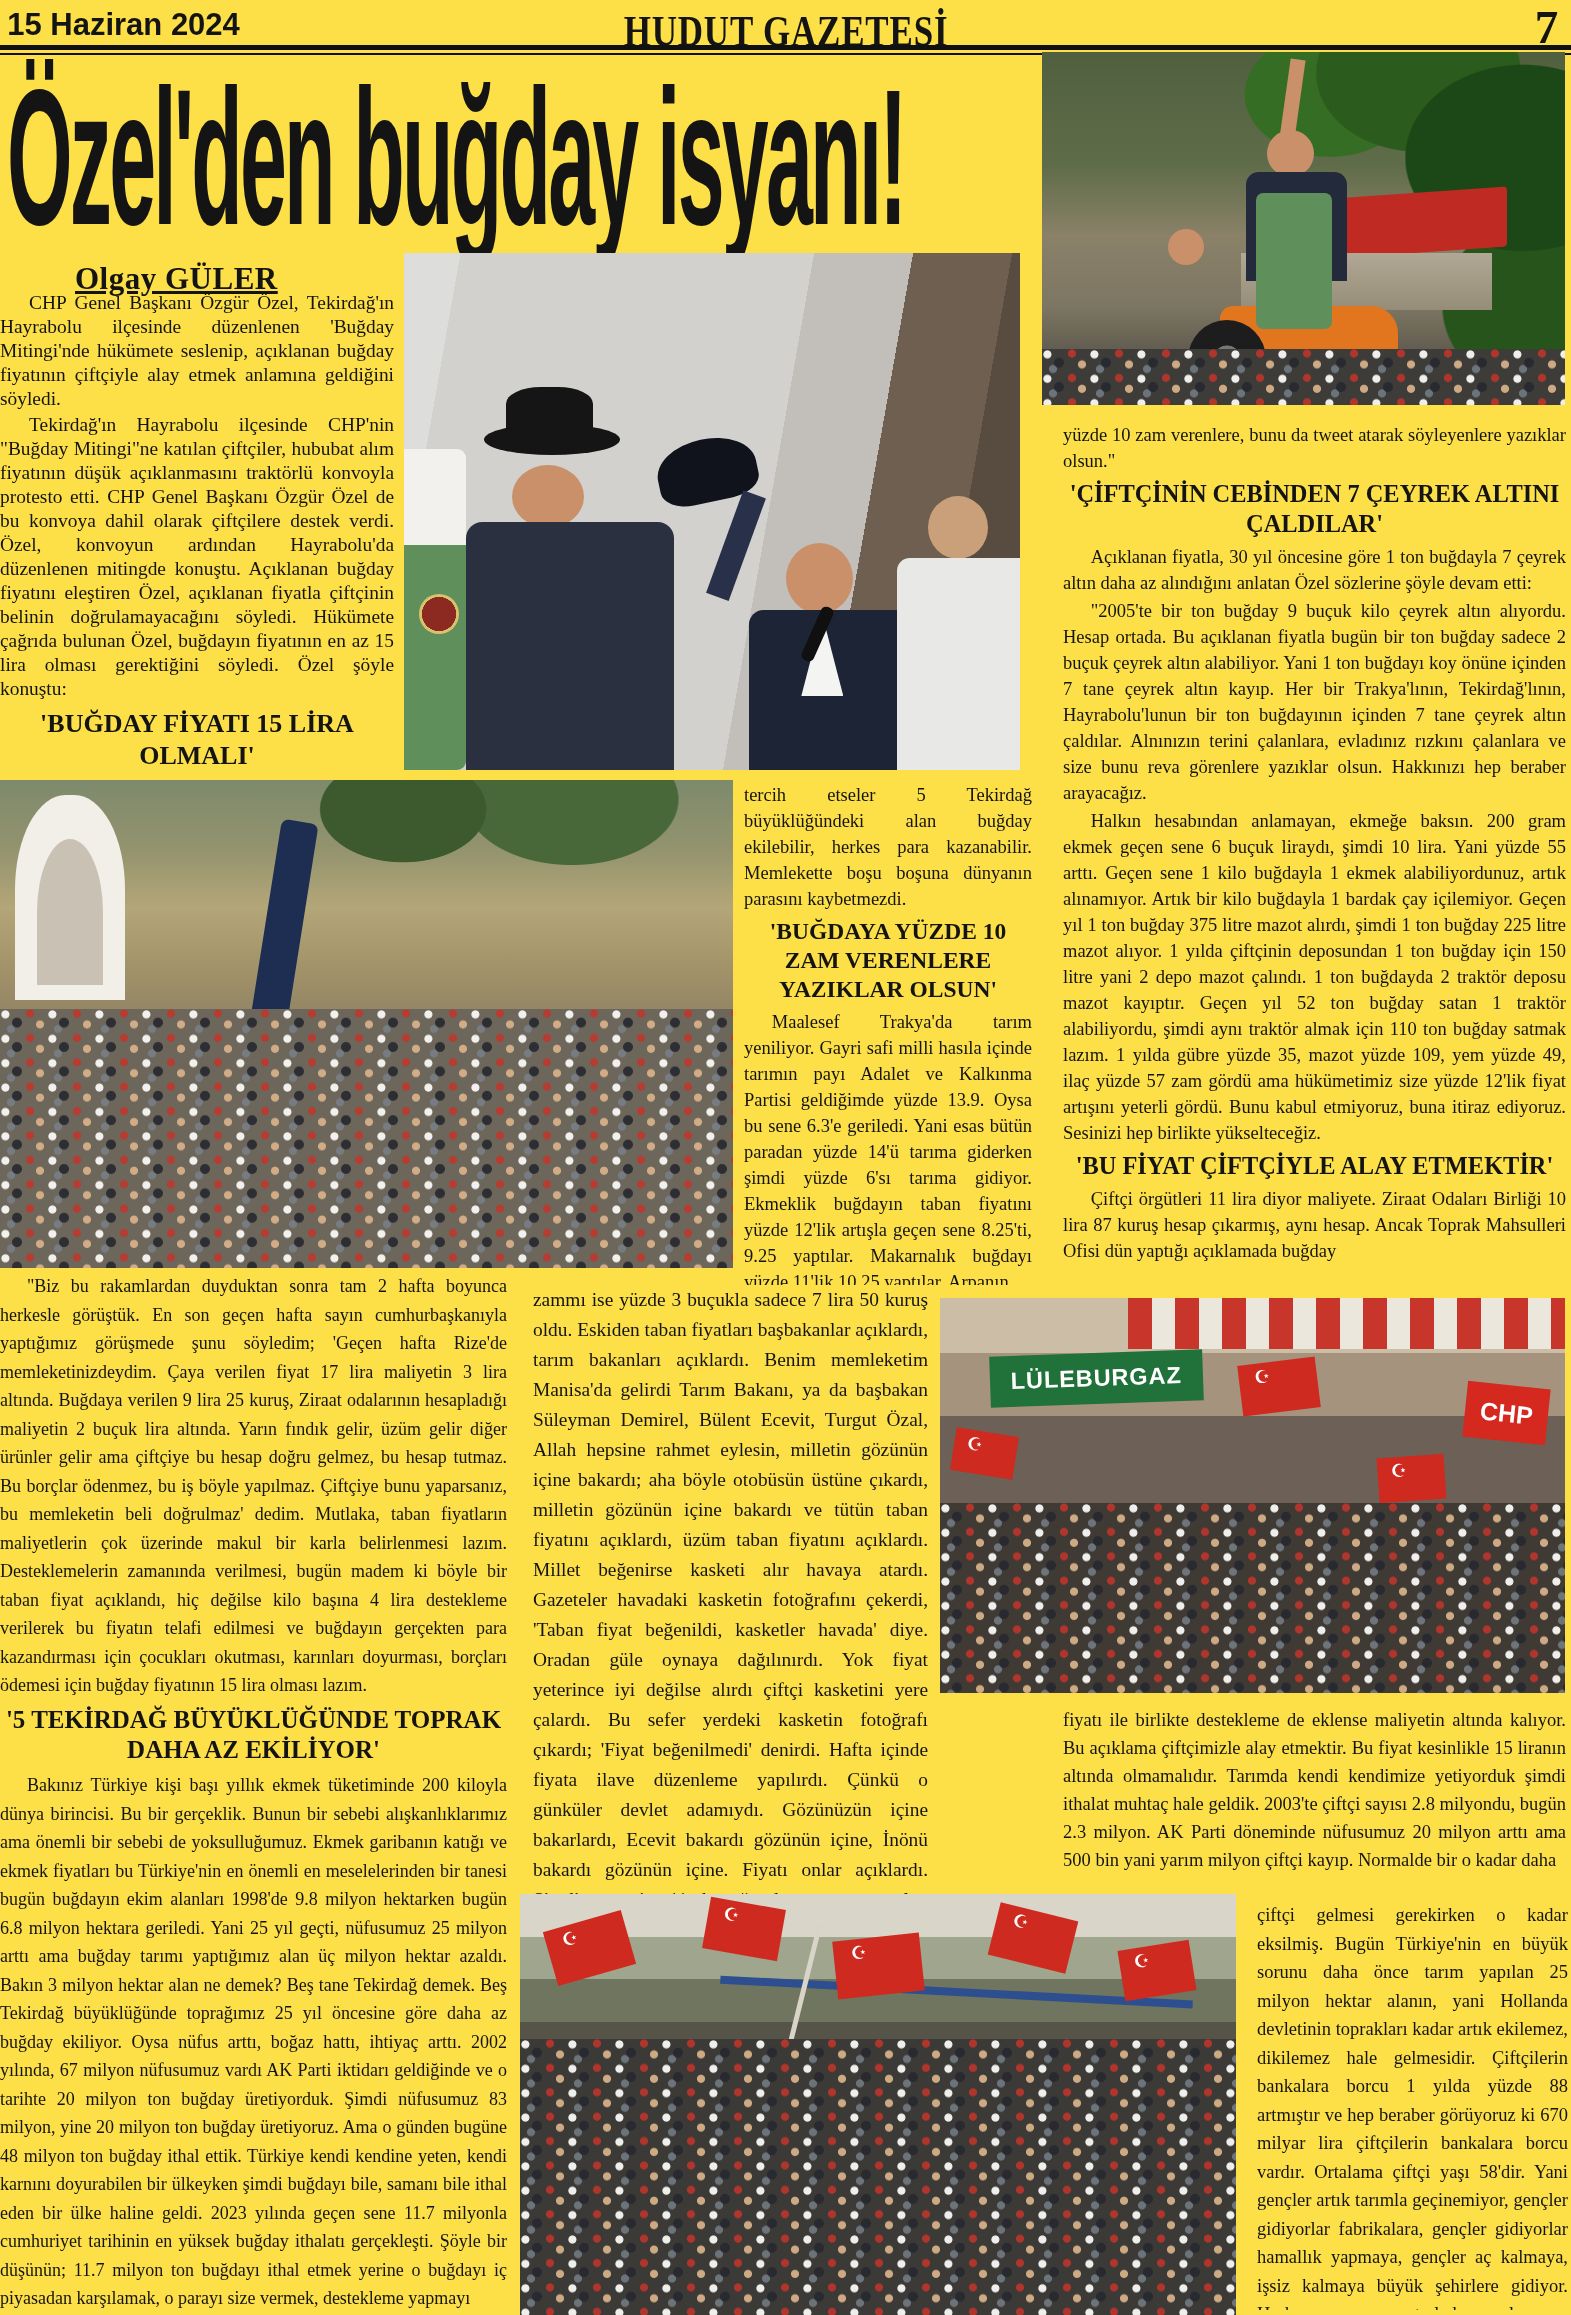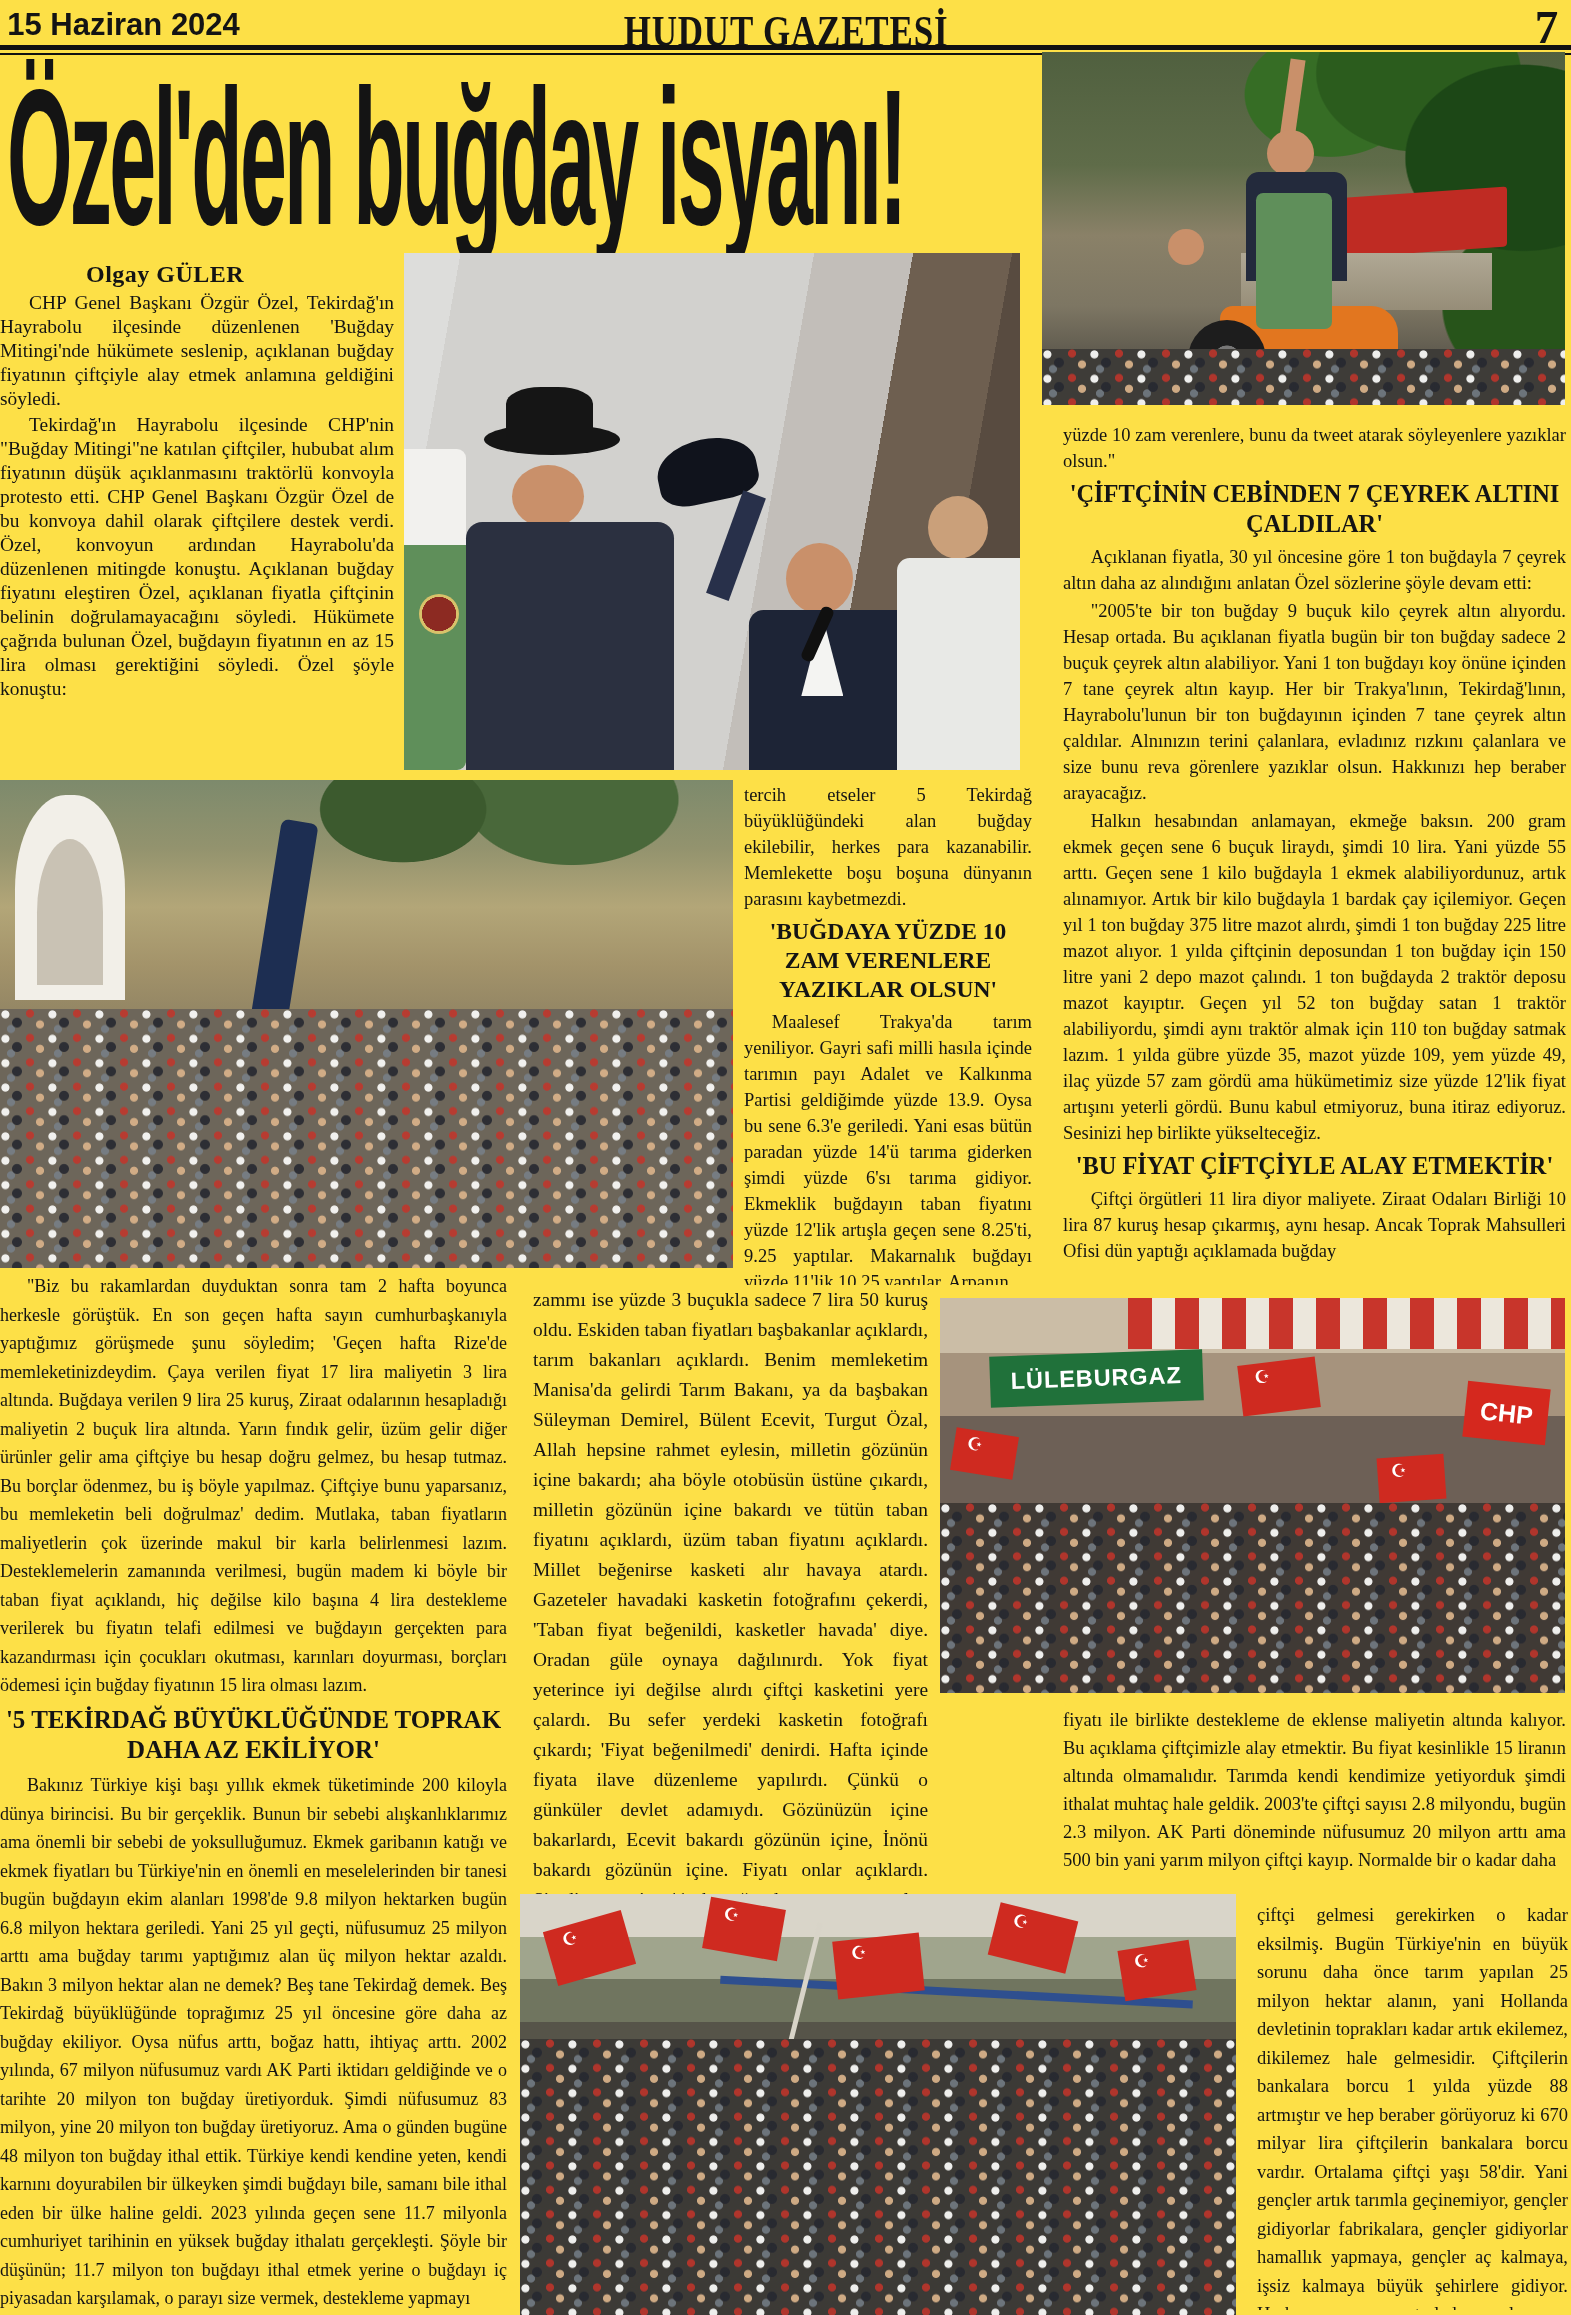--- a/index.html
+++ b/index.html
@@ -15,22 +15,22 @@
   .rule-thin{position:absolute;left:0;right:0;top:53px;height:1.8px;background:#111;}
   
   .headline{position:absolute;left:7.2px;top:56px;font-family:"Liberation Sans",sans-serif;
             font-weight:bold;font-size:136px;white-space:nowrap;letter-spacing:-4.5px;
             transform:scale(.62,1.42);transform-origin:left top;line-height:1.05;}
   
   .col{position:absolute;text-align:justify;overflow:hidden;}
   .col p{margin:0 0 1.8px 0;}
   .indent{text-indent:1.5em;}
   .noindent{text-indent:0;}
-  .byline{position:absolute;left:86px;top:261px;font-weight:bold;font-size:24px;
-          letter-spacing:0.5px;}
+  .byline{position:absolute;left:75px;top:261px;font-weight:bold;font-size:31px;
+          text-decoration:underline;letter-spacing:0.5px;}
   .c-left-top{left:0;top:291px;width:394px;height:488px;font-size:19.4px;line-height:24px;}
   .c-mid-up{left:744px;top:782px;width:288px;height:503px;font-size:18.5px;line-height:26px;}
   .c-mid-low{left:533px;top:1285px;width:395px;height:639px;font-size:19.4px;line-height:30px;}
   .c-left-bot{left:0;top:1272px;width:507px;height:1044px;font-size:18px;line-height:28.5px;}
   .c-right-1{left:1063px;top:414px;width:503px;height:883px;font-size:18.5px;line-height:26px;margin-top:8px;}
   .c-right-2{left:1063px;top:1706px;width:503px;height:194px;font-size:18.5px;line-height:28px;}
   .c-right-3{left:1257px;top:1901px;width:311px;height:409px;font-size:18.5px;line-height:28.5px;}
   .sec-head{font-weight:bold;text-align:center;text-indent:0;line-height:1.22;margin:3.6px 0 3.6px 0;}
   .c-left-top .sec-head{font-size:26px;margin-top:7.2px;}
   .c-mid-up .sec-head{font-size:23.5px;margin:5.4px 0;}
@@ -98,20 +98,21 @@
     <div class="ph-part" style="left:39%;top:34%;width:101px;height:109px;background:#232a3c;border-radius:12.7px 12.7px 0 0;"></div>
     <div class="ph-part" style="left:41%;top:40%;width:76px;height:136px;background:#5f8f5a;border-radius:7.2px;"></div>
     <div class="ph-part head-dot" style="left:24%;top:50%;width:36px;height:36px;"></div>
     <div class="ph-part crowd-tex" style="left:0;bottom:0;width:100%;height:16%;background-color:#3e3c38;"></div>
   </div>
 
   <div class="byline">Olgay GÜLER</div>
   <div class="col c-left-top">
     <p class="indent">CHP Genel Başkanı Özgür Özel, Tekirdağ'ın Hayrabolu ilçesinde düzenlenen 'Buğday Mitingi'nde hükümete seslenip, açıklanan buğday fiyatının çiftçiyle alay etmek anlamına geldiğini söyledi.</p>
     <p class="indent">Tekirdağ'ın Hayrabolu ilçesinde CHP'nin "Buğday Mitingi"ne katılan çiftçiler, hububat alım fiyatının düşük açıklanmasını traktörlü konvoyla protesto etti. CHP Genel Başkanı Özgür Özel de bu konvoya dahil olarak çiftçilere destek verdi. Özel, konvoyun ardından Hayrabolu'da düzenlenen mitingde konuştu. Açıklanan buğday fiyatını eleştiren Özel, açıklanan fiyatla çiftçinin belinin doğrulamayacağını söyledi. Hükümete çağrıda bulunan Özel, buğdayın fiyatının en az 15 lira olması gerektiğini söyledi. Özel şöyle konuştu:</p>
+    <p class="sec-head">'BUĞDAY FİYATI 15 LİRA OLMALI'</p>
   </div>
 
   <div class="photo photo-stage">
     <div class="ph-part" style="left:-4%;top:38%;width:14%;height:62%;background:linear-gradient(180deg,#f2f1ee 0 30%,#5f8f5a 30% 100%);border-radius:9px;"></div>
     <div class="ph-part" style="left:2.5%;top:66%;width:40px;height:40px;background:radial-gradient(circle,#8c2a22 0 60%,#d8c26a 61% 100%);border-radius:50%;"></div>
     <div class="ph-part" style="left:13%;top:33%;width:136px;height:31px;background:#151515;border-radius:50%;"></div>
     <div class="ph-part" style="left:16.5%;top:26%;width:87px;height:42px;background:#151515;border-radius:40% 40% 0 0;"></div>
     <div class="ph-part head-dot" style="left:17.5%;top:41%;width:72px;height:63px;"></div>
     <div class="ph-part" style="left:10%;top:52%;width:208px;height:48%;background:#2b3040;border-radius:16.3px 16.3px 0 0;"></div>
     <div class="ph-part" style="left:41%;top:36%;width:100px;height:63px;background:#10131c;border-radius:50% 50% 30% 30%;transform:rotate(-12deg);"></div>

